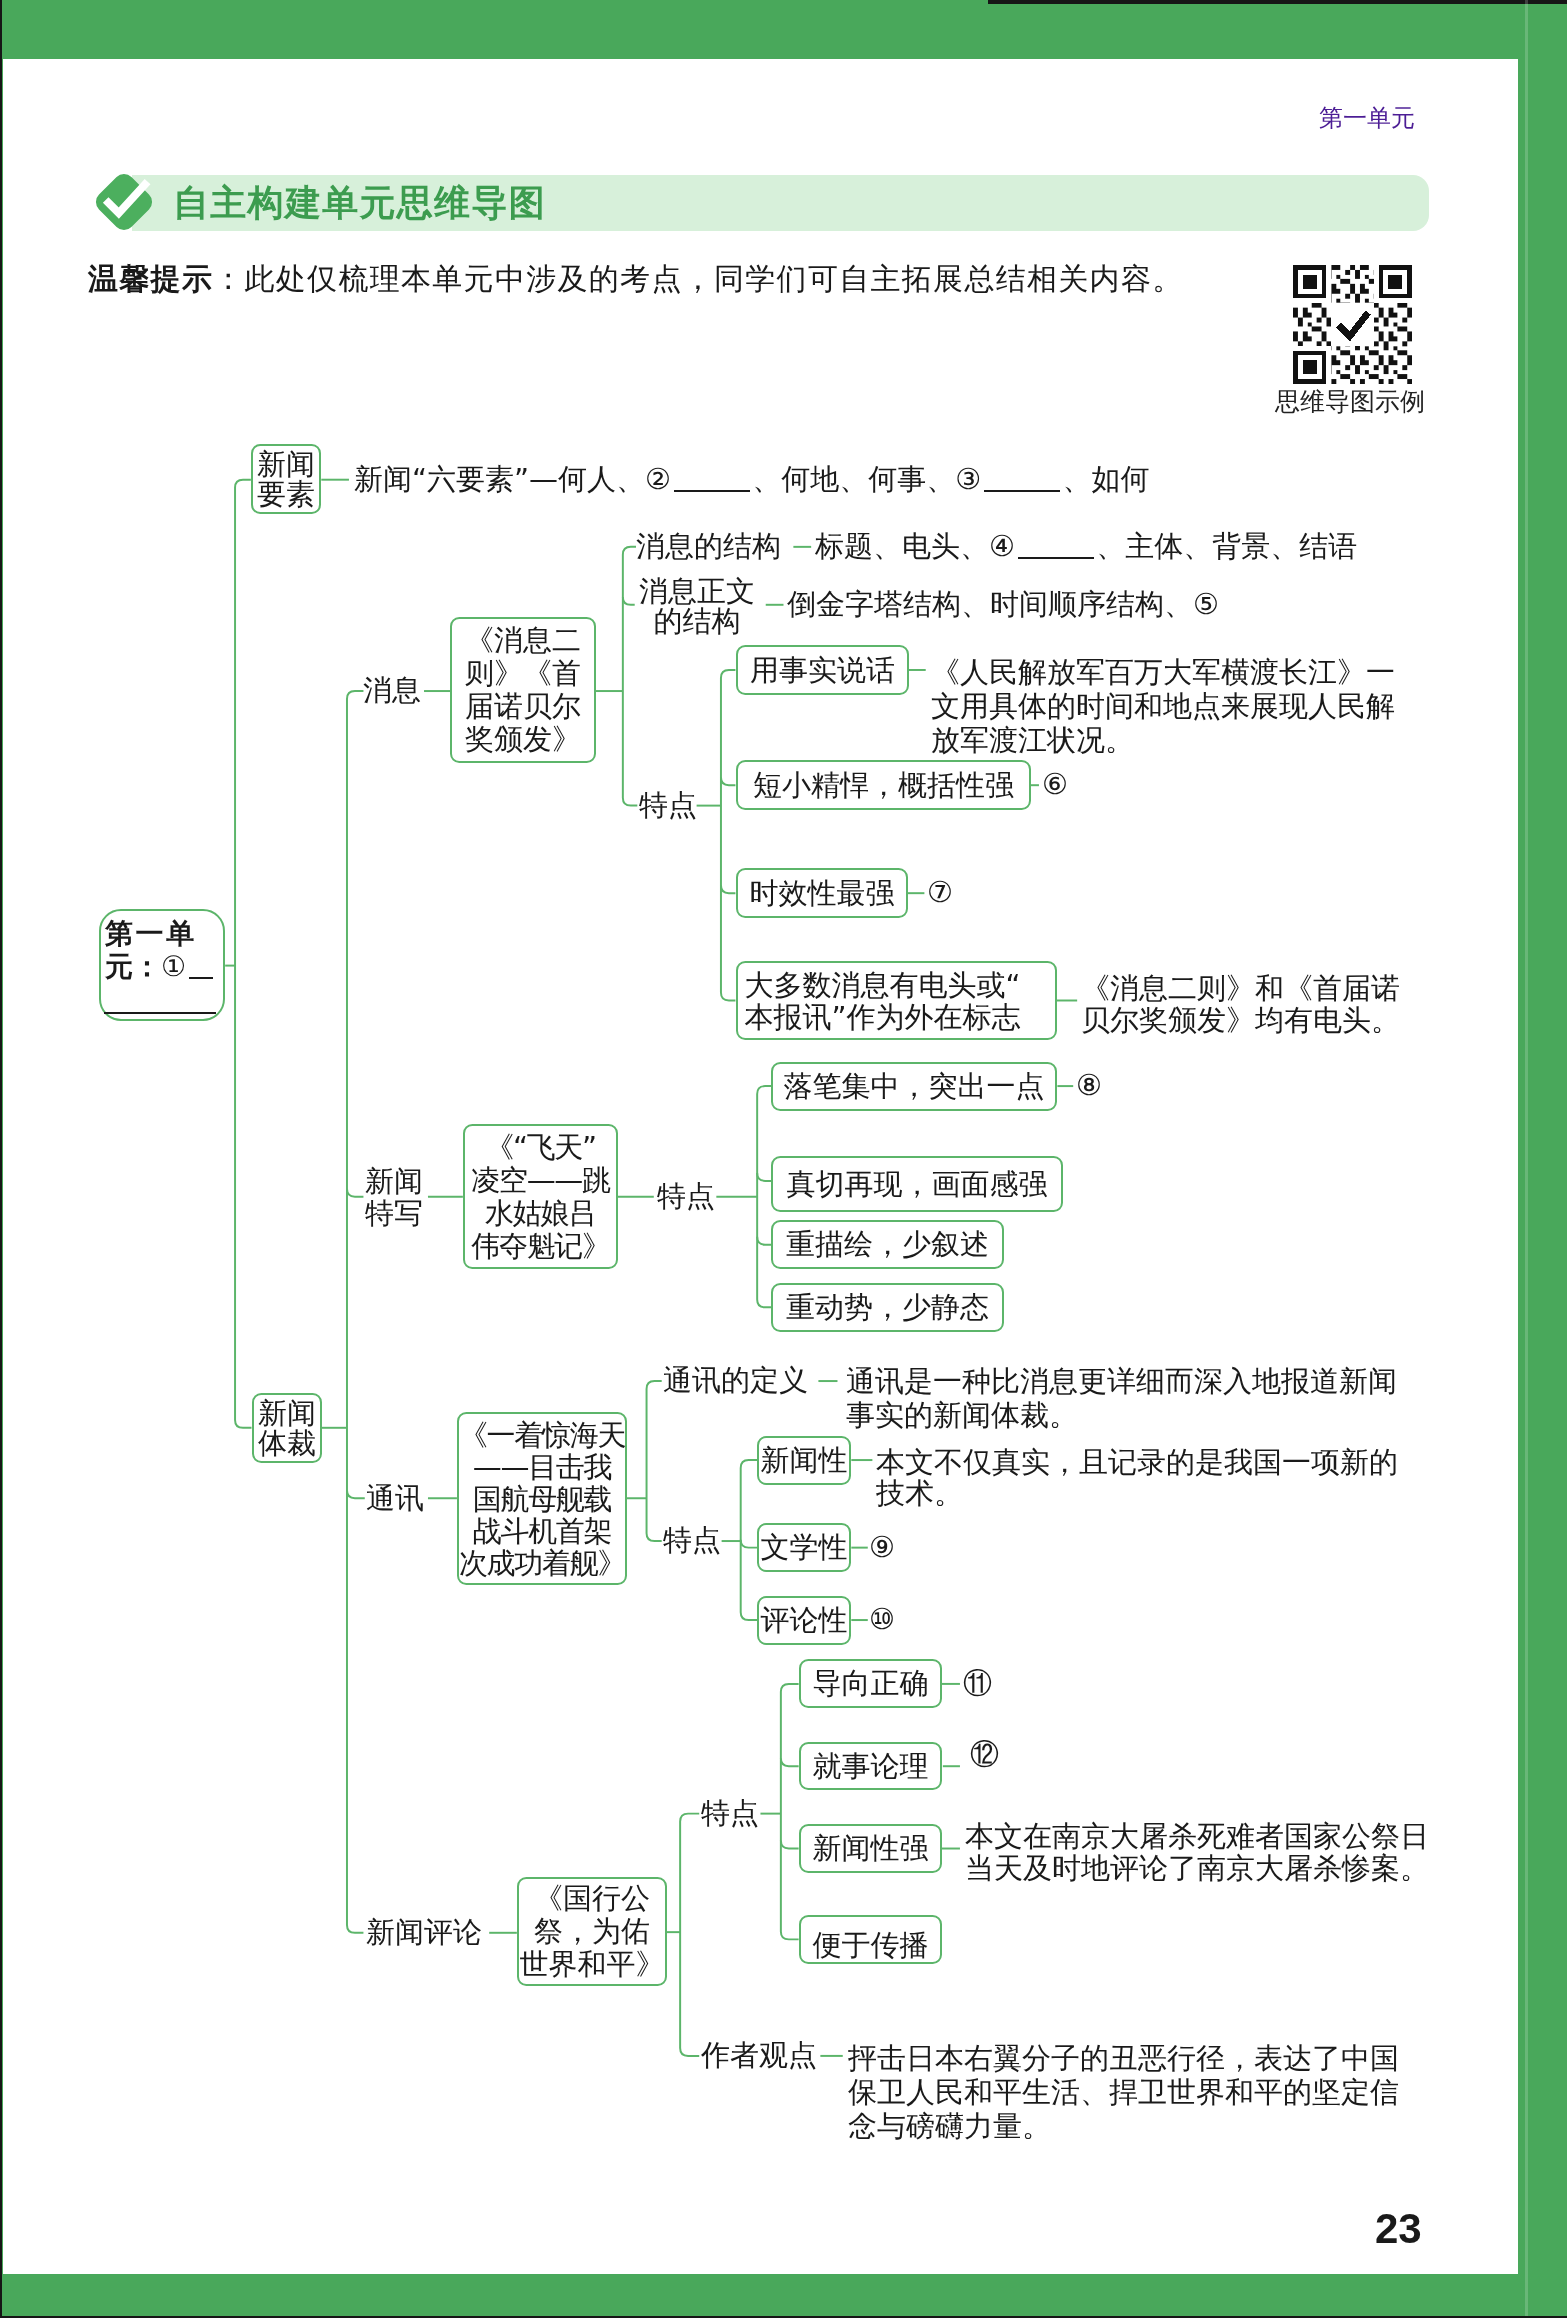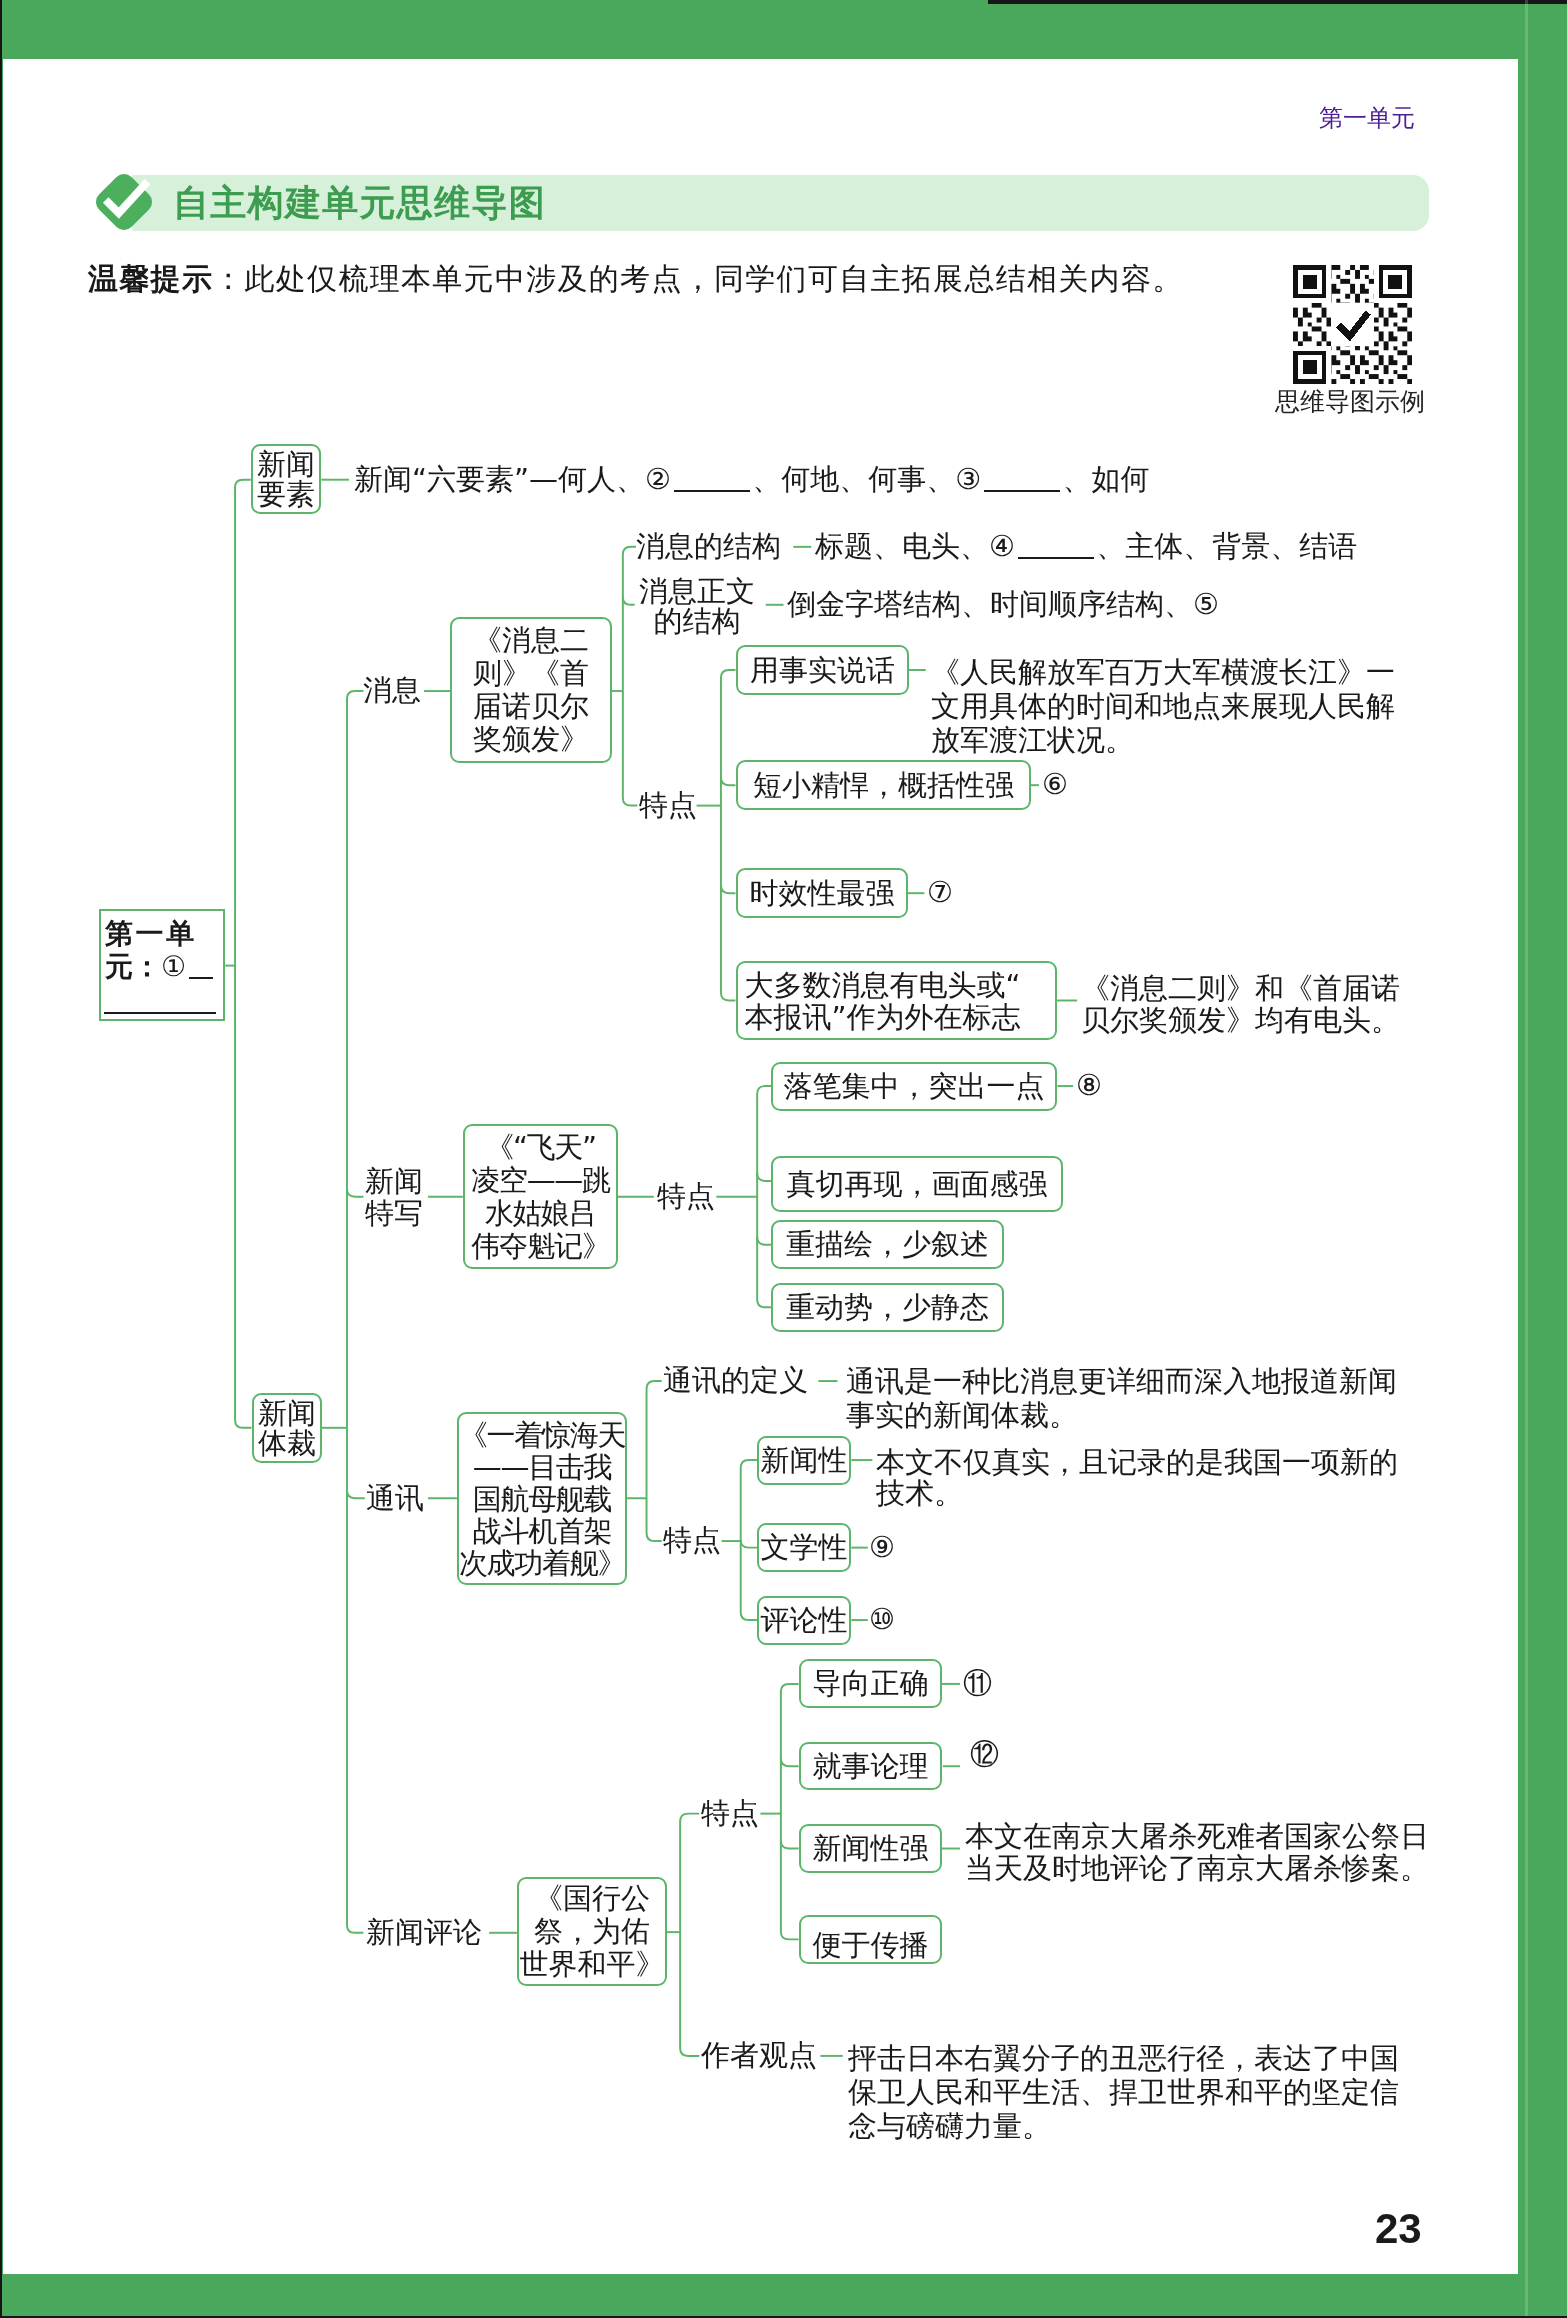--- a/index.html
+++ b/index.html
@@ -21,21 +21,21 @@
 svg.links{position:absolute;left:0;top:0;width:1567px;height:2319px;pointer-events:none;}
 svg.links path{fill:none;stroke:#5cb56a;stroke-width:3;}
 .t{position:absolute;font-size:29px;line-height:33px;white-space:nowrap;}
 .t .ln{display:block;}
 .t.center{text-align:center;}
 .box{position:absolute;box-sizing:border-box;border:2px solid #5cb56a;border-radius:9.2px;background:#fff;display:flex;flex-direction:column;justify-content:center;align-items:center;font-size:29px;line-height:33px;white-space:nowrap;}
 .box .ln{display:block;}
 .box.left{align-items:flex-start;padding-left:6.6px;}
 .box.tight .ln{letter-spacing:-1.3px;}
 .blank{display:inline-block;width:76px;height:0;border-bottom:2px solid #1a1a1a;vertical-align:-2.6px;margin:0 2.6px;}
-.root{position:absolute;left:99px;top:909px;width:126px;height:112px;box-sizing:border-box;border:2px solid #5cb56a;border-radius:0;background:#fff;}
+.root{position:absolute;left:99px;top:909px;width:126px;height:112px;box-sizing:border-box;border:2px solid #5cb56a;border-radius:22px;background:#fff;}
 .root .r1{position:absolute;left:4px;top:6px;font-size:28px;line-height:33px;font-weight:bold;white-space:nowrap;letter-spacing:2.6px;}
 .root .r2{position:absolute;left:4px;top:39px;font-size:28px;line-height:33px;white-space:nowrap;}
 .root .r2 b{font-weight:bold;}
 .root .short-blank{display:inline-block;width:24px;height:0;border-bottom:2px solid #1a1a1a;vertical-align:-2.6px;margin-left:2.6px;}
 .root .long-blank{position:absolute;left:2.6px;top:101px;width:112px;height:0;border-bottom:2px solid #1a1a1a;}
 </style>
 </head>
 <body>
 
 <div class="edge-top"></div>
@@ -156,21 +156,21 @@
 <div class="t" style="left:354px;top:463px;">
   <span>新闻“六要素”—何人、②</span><span class="blank"></span><span>、何地、何事、③</span><span class="blank"></span><span>、如何</span>
 </div>
 
 <div class="box" style="left:252px;top:1393px;width:70px;height:70px;line-height:30px;">
   <span class="ln">新闻</span>
   <span class="ln">体裁</span>
 </div>
 
 <div class="t" style="left:363px;top:674px;">消息</div>
-<div class="box" style="left:450px;top:617px;width:162px;height:146px;">
+<div class="box" style="left:450px;top:617px;width:146px;height:146px;">
   <span class="ln">《消息二</span>
   <span class="ln">则》《首</span>
   <span class="ln">届诺贝尔</span>
   <span class="ln">奖颁发》</span>
 </div>
 <div class="t" style="left:636px;top:530px;">消息的结构</div>
 <div class="t" style="left:815px;top:530px;">
   <span>标题、电头、④</span><span class="blank"></span><span>、主体、背景、结语</span>
 </div>
 <div class="t center" style="left:636px;top:576px;width:122px;line-height:30px;">

